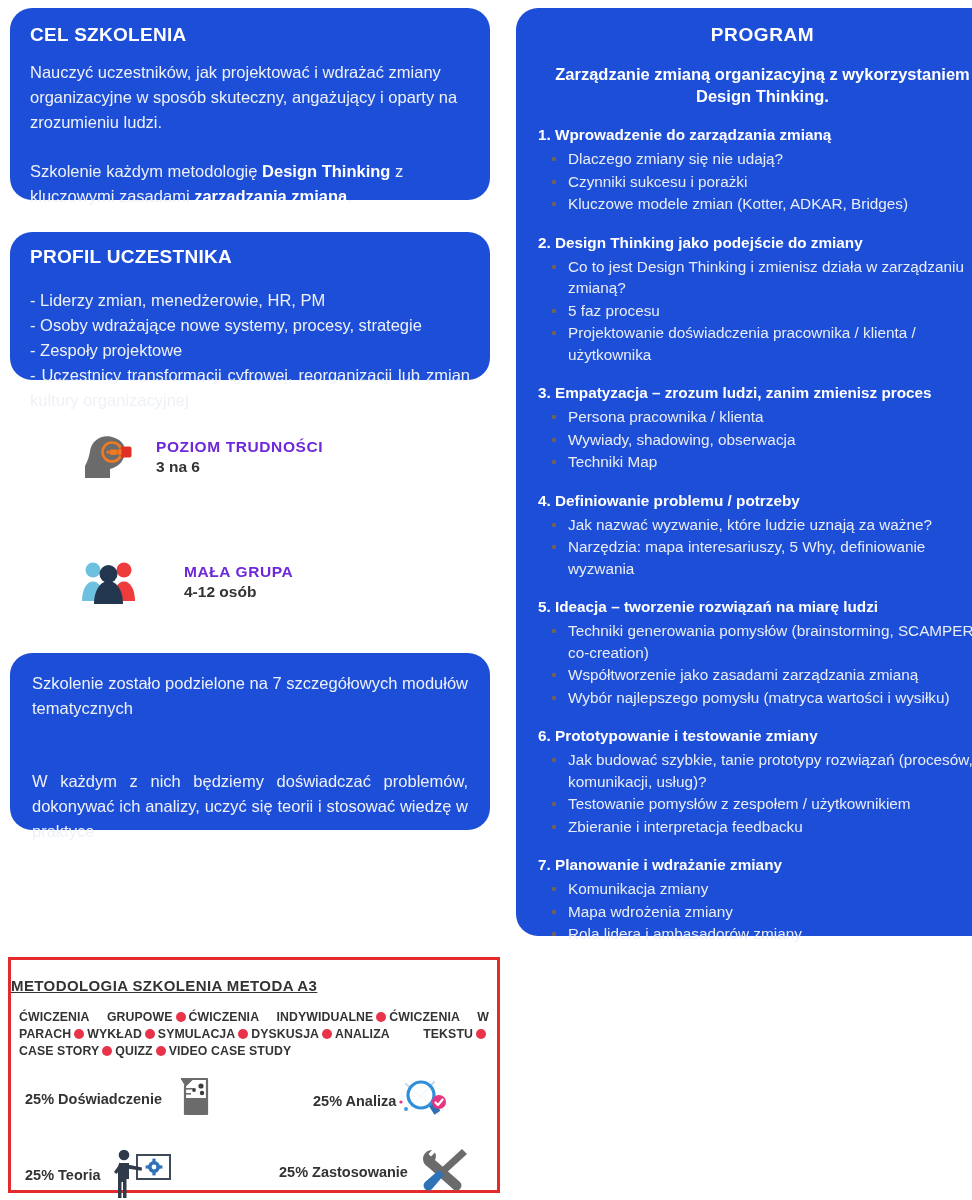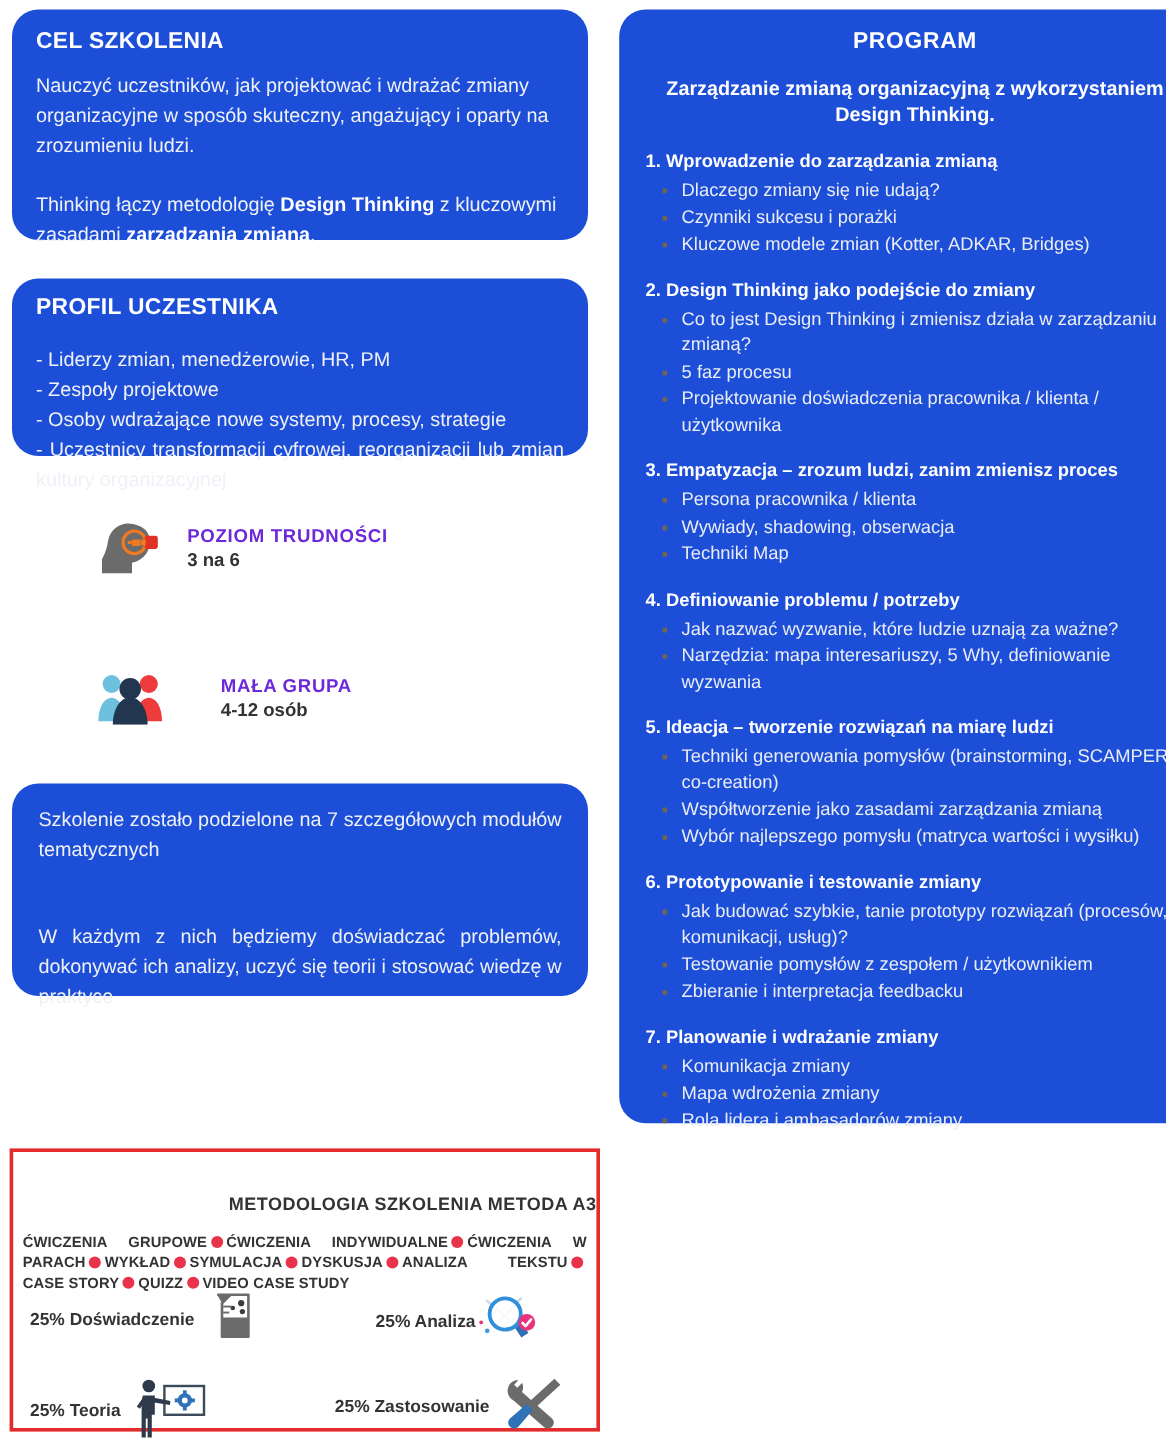--- a/index.html
+++ b/index.html
@@ -56,22 +56,22 @@
     color: #6d28d9; text-transform: uppercase;
   }
   .info-value { font-size: 15.5px; font-weight: bold; color: #333333; margin-top: 2px; }
 
   
   #methodology {
     position: absolute; left: 8px; top: 957px; width: 492px; height: 236px;
     border: 3px solid #e32b2b; background: #ffffff;
   }
   #methodology .m-title {
-    margin-top: 35px; text-align: right;
-    font-size: 15px; font-weight: bold; letter-spacing: .4px; color: #333333;
+    margin-top: 17px; text-align: left;
+    font-size: 15px; font-weight: bold; letter-spacing: .4px; color: #333333; text-decoration: underline;
   }
   #methodology .m-tags {
     margin: 15px 8px 0 8px;
     font-size: 12.3px; font-weight: bold; letter-spacing: .1px;
     color: #333333; line-height: 17px; text-align: justify;
   }
   .tag-dot {
     display: inline-block; width: 10px; height: 10px; border-radius: 50%;
     background: #e8334a; vertical-align: -1px; margin: 0 3px;
   }
@@ -112,29 +112,29 @@
   }
 </style>
 </head>
 <body>
 
 <div class="page">
 
   <div class="card" id="card-cel">
     <div class="card-title">CEL SZKOLENIA</div>
     <div class="card-body">Nauczyć uczestników, jak projektować i wdrażać zmiany organizacyjne w sposób skuteczny, angażujący i oparty na zrozumieniu ludzi.</div>
-    <div class="card-body para2"><span>Thinking łączy metodologię </span><b>Design Thinking</b><span> z kluczowymi zasadami </span><b>zarządzania zmianą</b><span>.</span></div>
+    <div class="card-body para2"><span>Szkolenie każdym metodologię </span><b>Design Thinking</b><span> z kluczowymi zasadami </span><b>zarządzania zmianą</b><span>.</span></div>
   </div>
 
   <div class="card" id="card-profil">
     <div class="card-title">PROFIL UCZESTNIKA</div>
     <div class="card-body">
       <div>- Liderzy zmian, menedżerowie, HR, PM</div>
+      <div>- Osoby wdrażające nowe systemy, procesy, strategie</div>
       <div>- Zespoły projektowe</div>
-      <div>- Osoby wdrażające nowe systemy, procesy, strategie</div>
       <div class="just">- Uczestnicy transformacji cyfrowej, reorganizacji lub zmian kultury organizacyjnej</div>
     </div>
   </div>
 
   <div class="info-row" id="info-difficulty">
     <span>
       <svg width="54" height="46" viewBox="0 0 54 46">
         <path d="M31 6 C20 1 8 7 6 19 C5 26 3 30 1 34 L1 46 L26 46 L26 37 C35 35 41 28 41 19 C41 13 37 8 31 6 Z" fill="#6b6b6b"></path>
         <g>
           <circle cx="28" cy="20" r="9.5" fill="none" stroke="#ef7a22" stroke-width="2.6"></circle>

